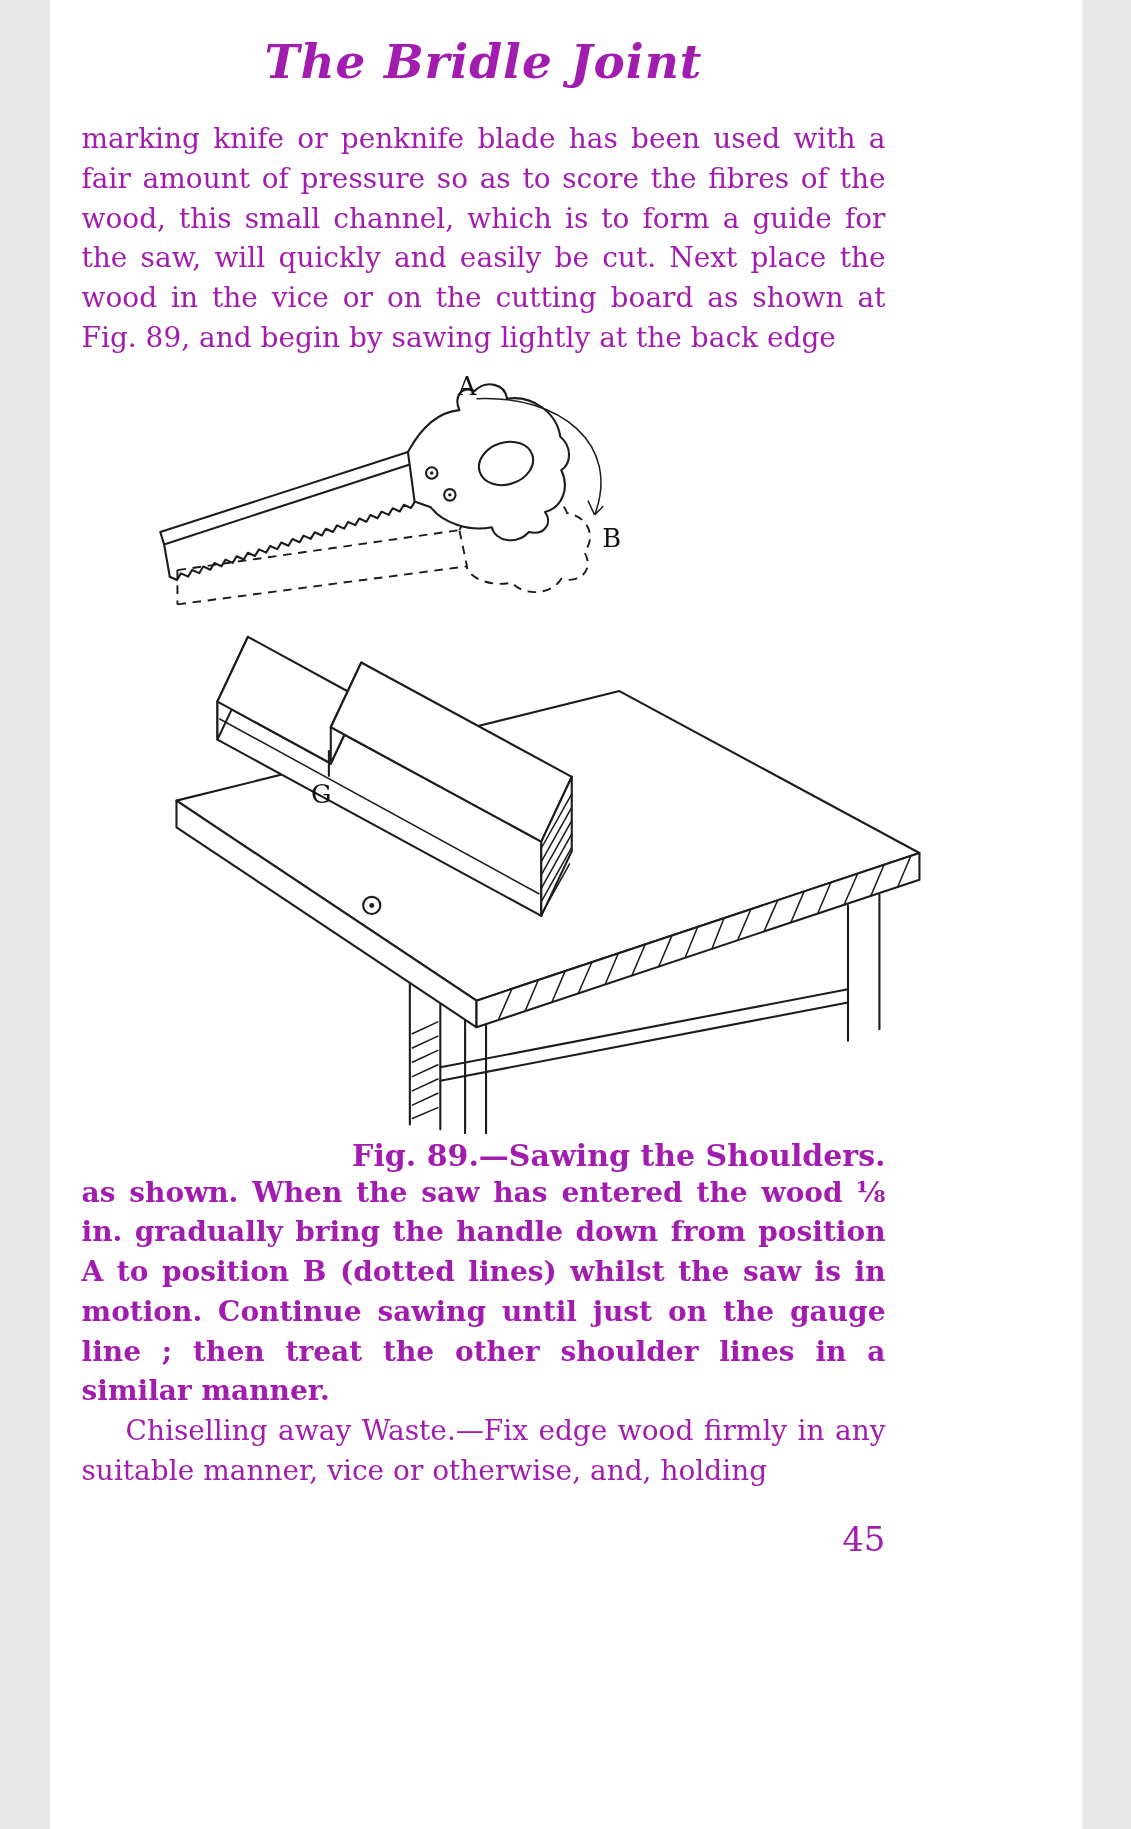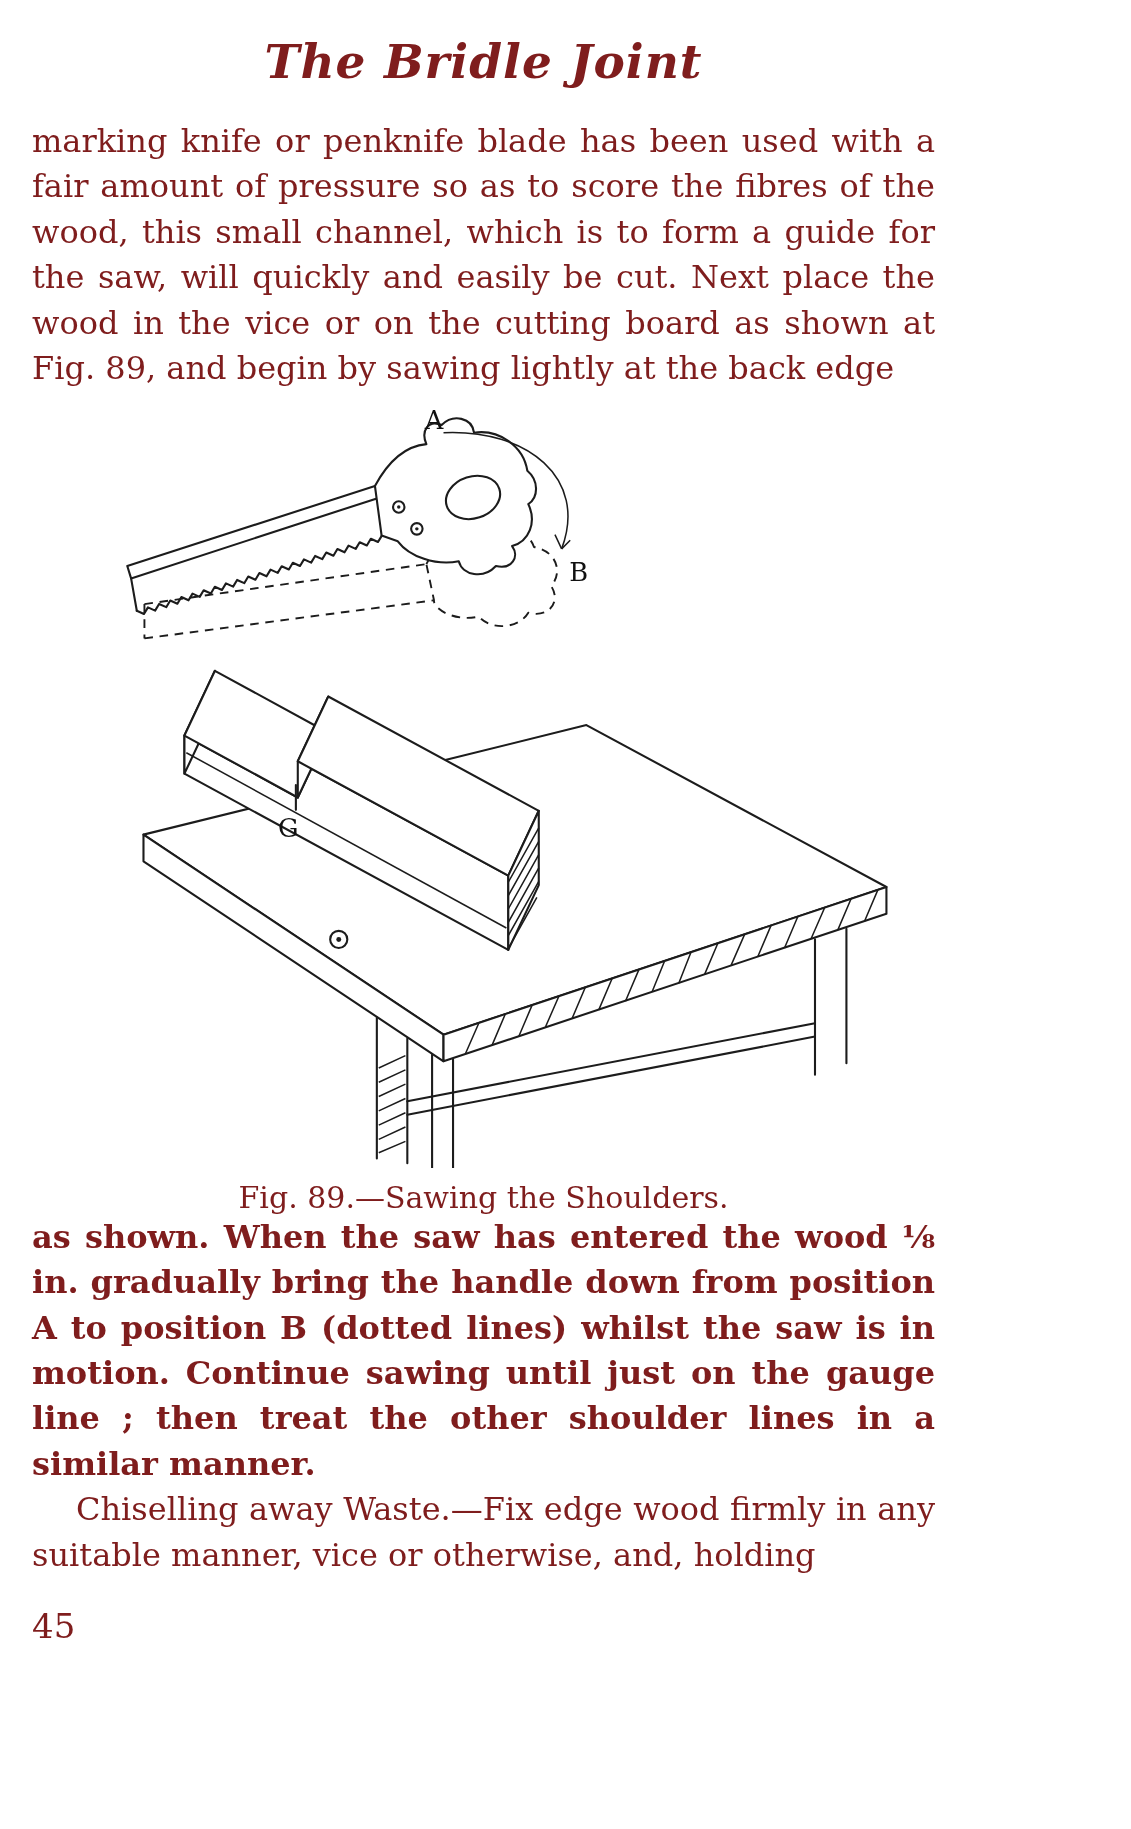--- a/index.html
+++ b/index.html
@@ -1,50 +1,51 @@
 <!DOCTYPE html>
 <html><head>
 <meta charset="utf-8">
 <style>
   html,body { margin:0; padding:0; background:#e8e8e8; }
   .page {
     position:relative;
-    width:1131px; height:1829px;
+    width:1032px; height:1829px;
     margin:0 auto;
     background:#ffffff;
-    color:#7f1d1d;
+    color:#a21caf;
     font-family:"DejaVu Serif","Liberation Serif",serif;
     overflow:hidden;
   }
   .content { padding:26px 196px 0 32px; }
   .title {
     text-align:center;
     font-style:italic;
     font-weight:bold;
     font-size:47px;
     letter-spacing:1px;
     margin:8px 0 30px 0;
   }
   p.body-text {
-    font-size:32px;
+    font-size:28px;
     line-height:1.42;
     text-align:justify;
     margin:0;
   }
   .para1 { margin-bottom:10px; }
   figure.fig { margin:14px 0 0 0; text-align:center; }
   figcaption.caption {
     font-size:30px;
-    text-align:center;
-    margin-top:8px;
+    text-align:right;
+    margin-top:0;
+    font-weight:bold;
   }
   .para2 { margin-top:26px;font-weight:bold; }
   .para3 { margin-top:16px; text-indent:44px; }
   .para3 b { font-weight:normal; }
-  .page-number { text-align:left; font-size:34px; margin-top:28px; }
+  .page-number { text-align:right; font-size:34px; margin-top:28px; }
 
   
   svg .ln   { stroke:#1c1c1c; stroke-width:2.2; fill:none; stroke-linejoin:round; stroke-linecap:round; }
   svg .wfill{ stroke:#1c1c1c; stroke-width:2.2; fill:#ffffff; stroke-linejoin:round; }
   svg .thin { stroke:#1c1c1c; stroke-width:1.6; fill:none; }
   svg .dash { stroke:#1c1c1c; stroke-width:2;  fill:none; stroke-dasharray:9 7; stroke-linejoin:round; }
   svg .figlabel {
     font-family:"DejaVu Serif","Liberation Serif",serif;
     font-size:27px; fill:#111; text-anchor:middle;
   }

